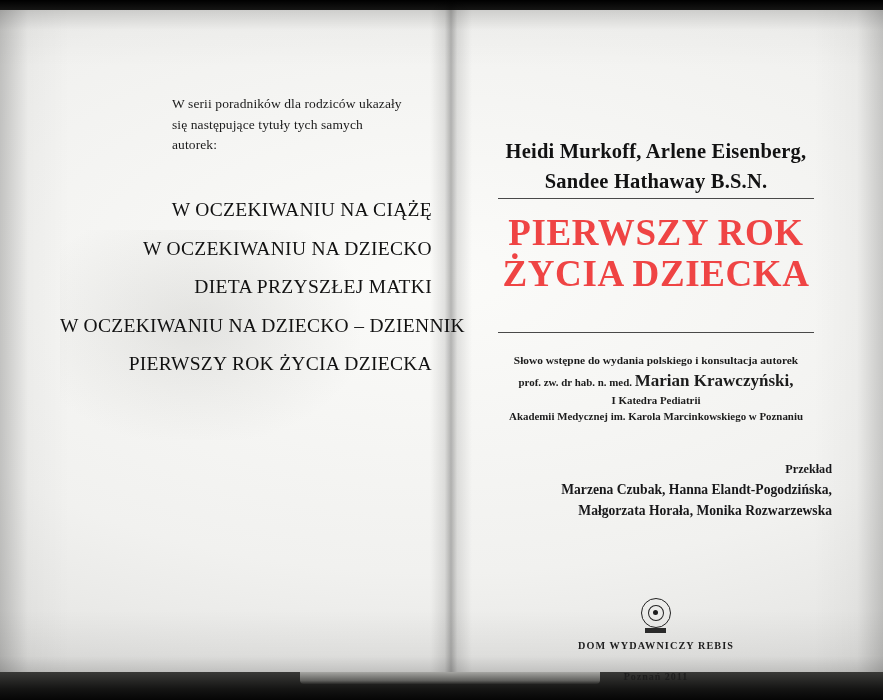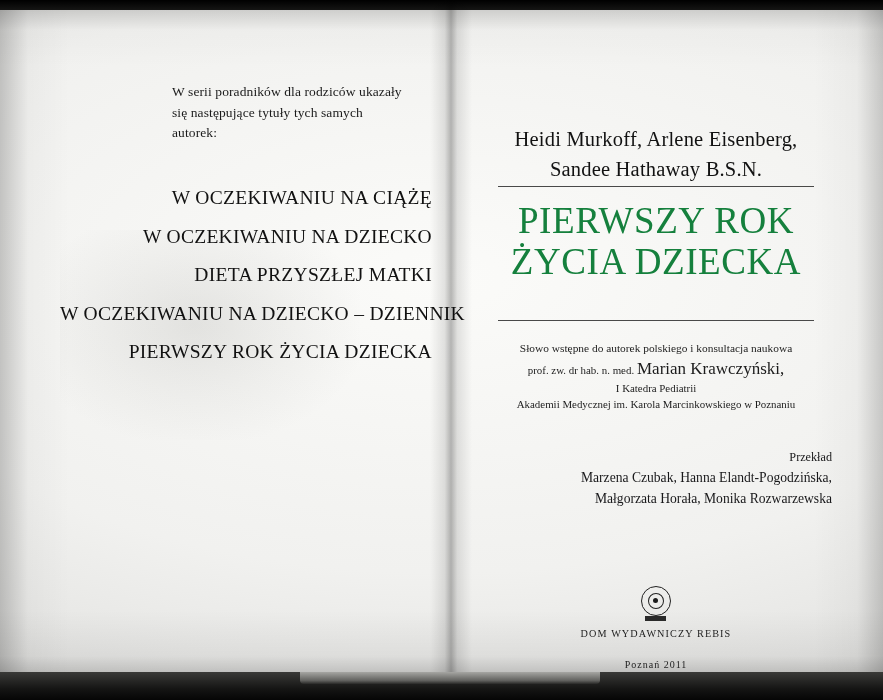--- a/index.html
+++ b/index.html
@@ -82,26 +82,26 @@
     position: absolute;
     left: 0;
     top: 0;
     width: 883px;
     height: 10px;
     background: linear-gradient(to bottom, #000 0%, #151514 100%);
   }
 
   .page {
     position: absolute;
-    top: 0;
+    top: 12px;
     height: 578px;
     z-index: 3;
   }
   .page.left  { left: 60px;  width: 372px; }
-  .page.right { left: 470px; width: 372px; }
+  .page.right { left: 470px; width: 372px; font-weight: bold; }
 
   
   .series-note {
     position: absolute;
     left: 112px;
     top: 82px;
     width: 230px;
     font-size: 13.5px;
     line-height: 1.52;
     color: #1b1b1b;
@@ -162,21 +162,21 @@
   .book-title {
     position: absolute;
     left: 0;
     top: 200px;
     width: 372px;
     text-align: center;
   }
   .book-title .line {
     font-size: 37px;
     line-height: 1.12;
-    color: #15803d;
+    color: #ef4444;
     letter-spacing: 0.6px;
     white-space: nowrap;
   }
 
   .foreword {
     position: absolute;
     left: 10px;
     top: 340px;
     width: 352px;
     text-align: center;
@@ -294,21 +294,21 @@
     <div class="rule top"></div>
 
     <div class="book-title">
       <div class="line">PIERWSZY ROK</div>
       <div class="line">ŻYCIA DZIECKA</div>
     </div>
 
     <div class="rule bottom"></div>
 
     <div class="foreword">
-      <div>Słowo wstępne do autorek polskiego i konsultacja naukowa</div>
+      <div>Słowo wstępne do wydania polskiego i konsultacja autorek</div>
       <div>
         <span class="small">prof. zw. dr hab. n. med.</span>
         <span class="name">Marian Krawczyński,</span>
       </div>
       <div class="small">I Katedra Pediatrii</div>
       <div class="small">Akademii Medycznej im. Karola Marcinkowskiego w Poznaniu</div>
     </div>
 
     <div class="translators">
       <div class="lbl">Przekład</div>

